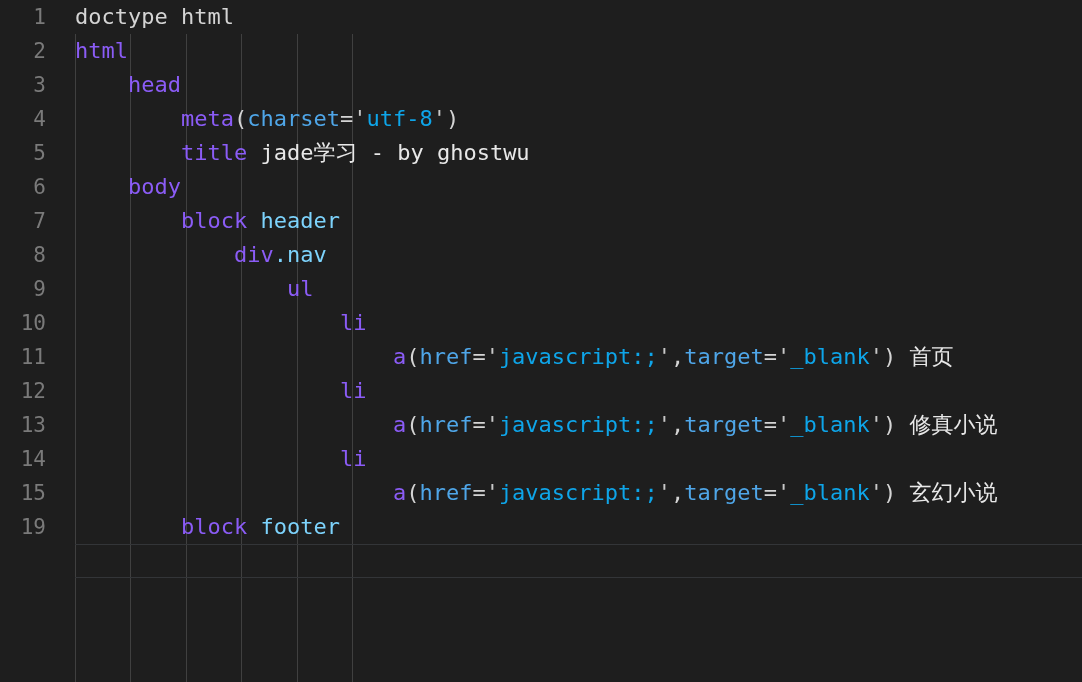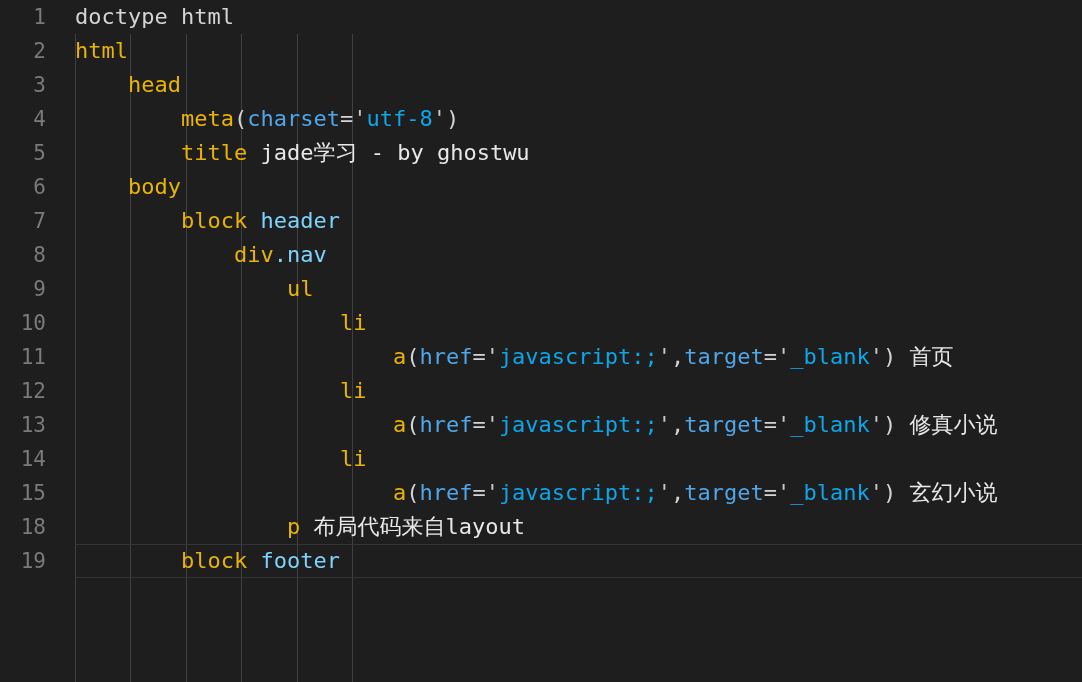--- a/index.html
+++ b/index.html
@@ -69,21 +69,21 @@
     user-select: none;
   }
   .code {
     flex: 1 1 auto;
     padding-left: 17px;
     color: #d4d4d4;
   }
 
   
   .t-plain   { color: #d4d4d4; margin-top: 36px; }              
-  .t-tag     { color: #eab308; }              
+  .t-tag     { color: #8b5cf6; }              
   .t-name    { color: #7dd3fc; text-align: right; }              
   .t-attr    { color: #4fa6e8; }              
   .t-eq      { color: #d4d4d4; }              
   .t-quote   { color: #c8c8c8; }              
   .t-str     { color: #0ea5e9; }              
   .t-text    { color: #e8e8e8; }              
   .t-punc    { color: #d4d4d4; }              
 </style>
 </head>
 <body>
@@ -172,17 +172,16 @@
       <div class="row"><span class="ln">6</span><span class="code"><span class="t-plain">    </span><span class="t-tag">body</span></span></div>
       <div class="row"><span class="ln">7</span><span class="code"><span class="t-plain">        </span><span class="t-tag">block</span><span class="t-name"> header</span></span></div>
       <div class="row"><span class="ln">8</span><span class="code"><span class="t-plain">            </span><span class="t-tag">div</span><span class="t-name">.nav</span></span></div>
       <div class="row"><span class="ln">9</span><span class="code"><span class="t-plain">                </span><span class="t-tag">ul</span></span></div>
       <div class="row"><span class="ln">10</span><span class="code"><span class="t-plain">                    </span><span class="t-tag">li</span></span></div>
       <div class="row"><span class="ln">11</span><span class="code"><span class="t-plain">                        </span><span class="t-tag">a</span><span class="t-punc">(</span><span class="t-attr">href</span><span class="t-eq">=</span><span class="t-quote">'</span><span class="t-str">javascript:;</span><span class="t-quote">'</span><span class="t-punc">,</span><span class="t-attr">target</span><span class="t-eq">=</span><span class="t-quote">'</span><span class="t-str">_blank</span><span class="t-quote">'</span><span class="t-punc">)</span><span class="t-text"> 首页</span></span></div>
       <div class="row"><span class="ln">12</span><span class="code"><span class="t-plain">                    </span><span class="t-tag">li</span></span></div>
       <div class="row"><span class="ln">13</span><span class="code"><span class="t-plain">                        </span><span class="t-tag">a</span><span class="t-punc">(</span><span class="t-attr">href</span><span class="t-eq">=</span><span class="t-quote">'</span><span class="t-str">javascript:;</span><span class="t-quote">'</span><span class="t-punc">,</span><span class="t-attr">target</span><span class="t-eq">=</span><span class="t-quote">'</span><span class="t-str">_blank</span><span class="t-quote">'</span><span class="t-punc">)</span><span class="t-text"> 修真小说</span></span></div>
       <div class="row"><span class="ln">14</span><span class="code"><span class="t-plain">                    </span><span class="t-tag">li</span></span></div>
       <div class="row"><span class="ln">15</span><span class="code"><span class="t-plain">                        </span><span class="t-tag">a</span><span class="t-punc">(</span><span class="t-attr">href</span><span class="t-eq">=</span><span class="t-quote">'</span><span class="t-str">javascript:;</span><span class="t-quote">'</span><span class="t-punc">,</span><span class="t-attr">target</span><span class="t-eq">=</span><span class="t-quote">'</span><span class="t-str">_blank</span><span class="t-quote">'</span><span class="t-punc">)</span><span class="t-text"> 玄幻小说</span></span></div>
-      <div class="row"><span class="ln">18</span><span class="code"><span class="t-plain">                </span><span class="t-tag">p</span><span class="t-text"> 布局代码来自layout</span></span></div>
       <div class="row"><span class="ln">19</span><span class="code"><span class="t-plain">        </span><span class="t-tag">block</span><span class="t-name"> footer</span></span></div>
     </div>
 
 </div>
 
 </body></html>

